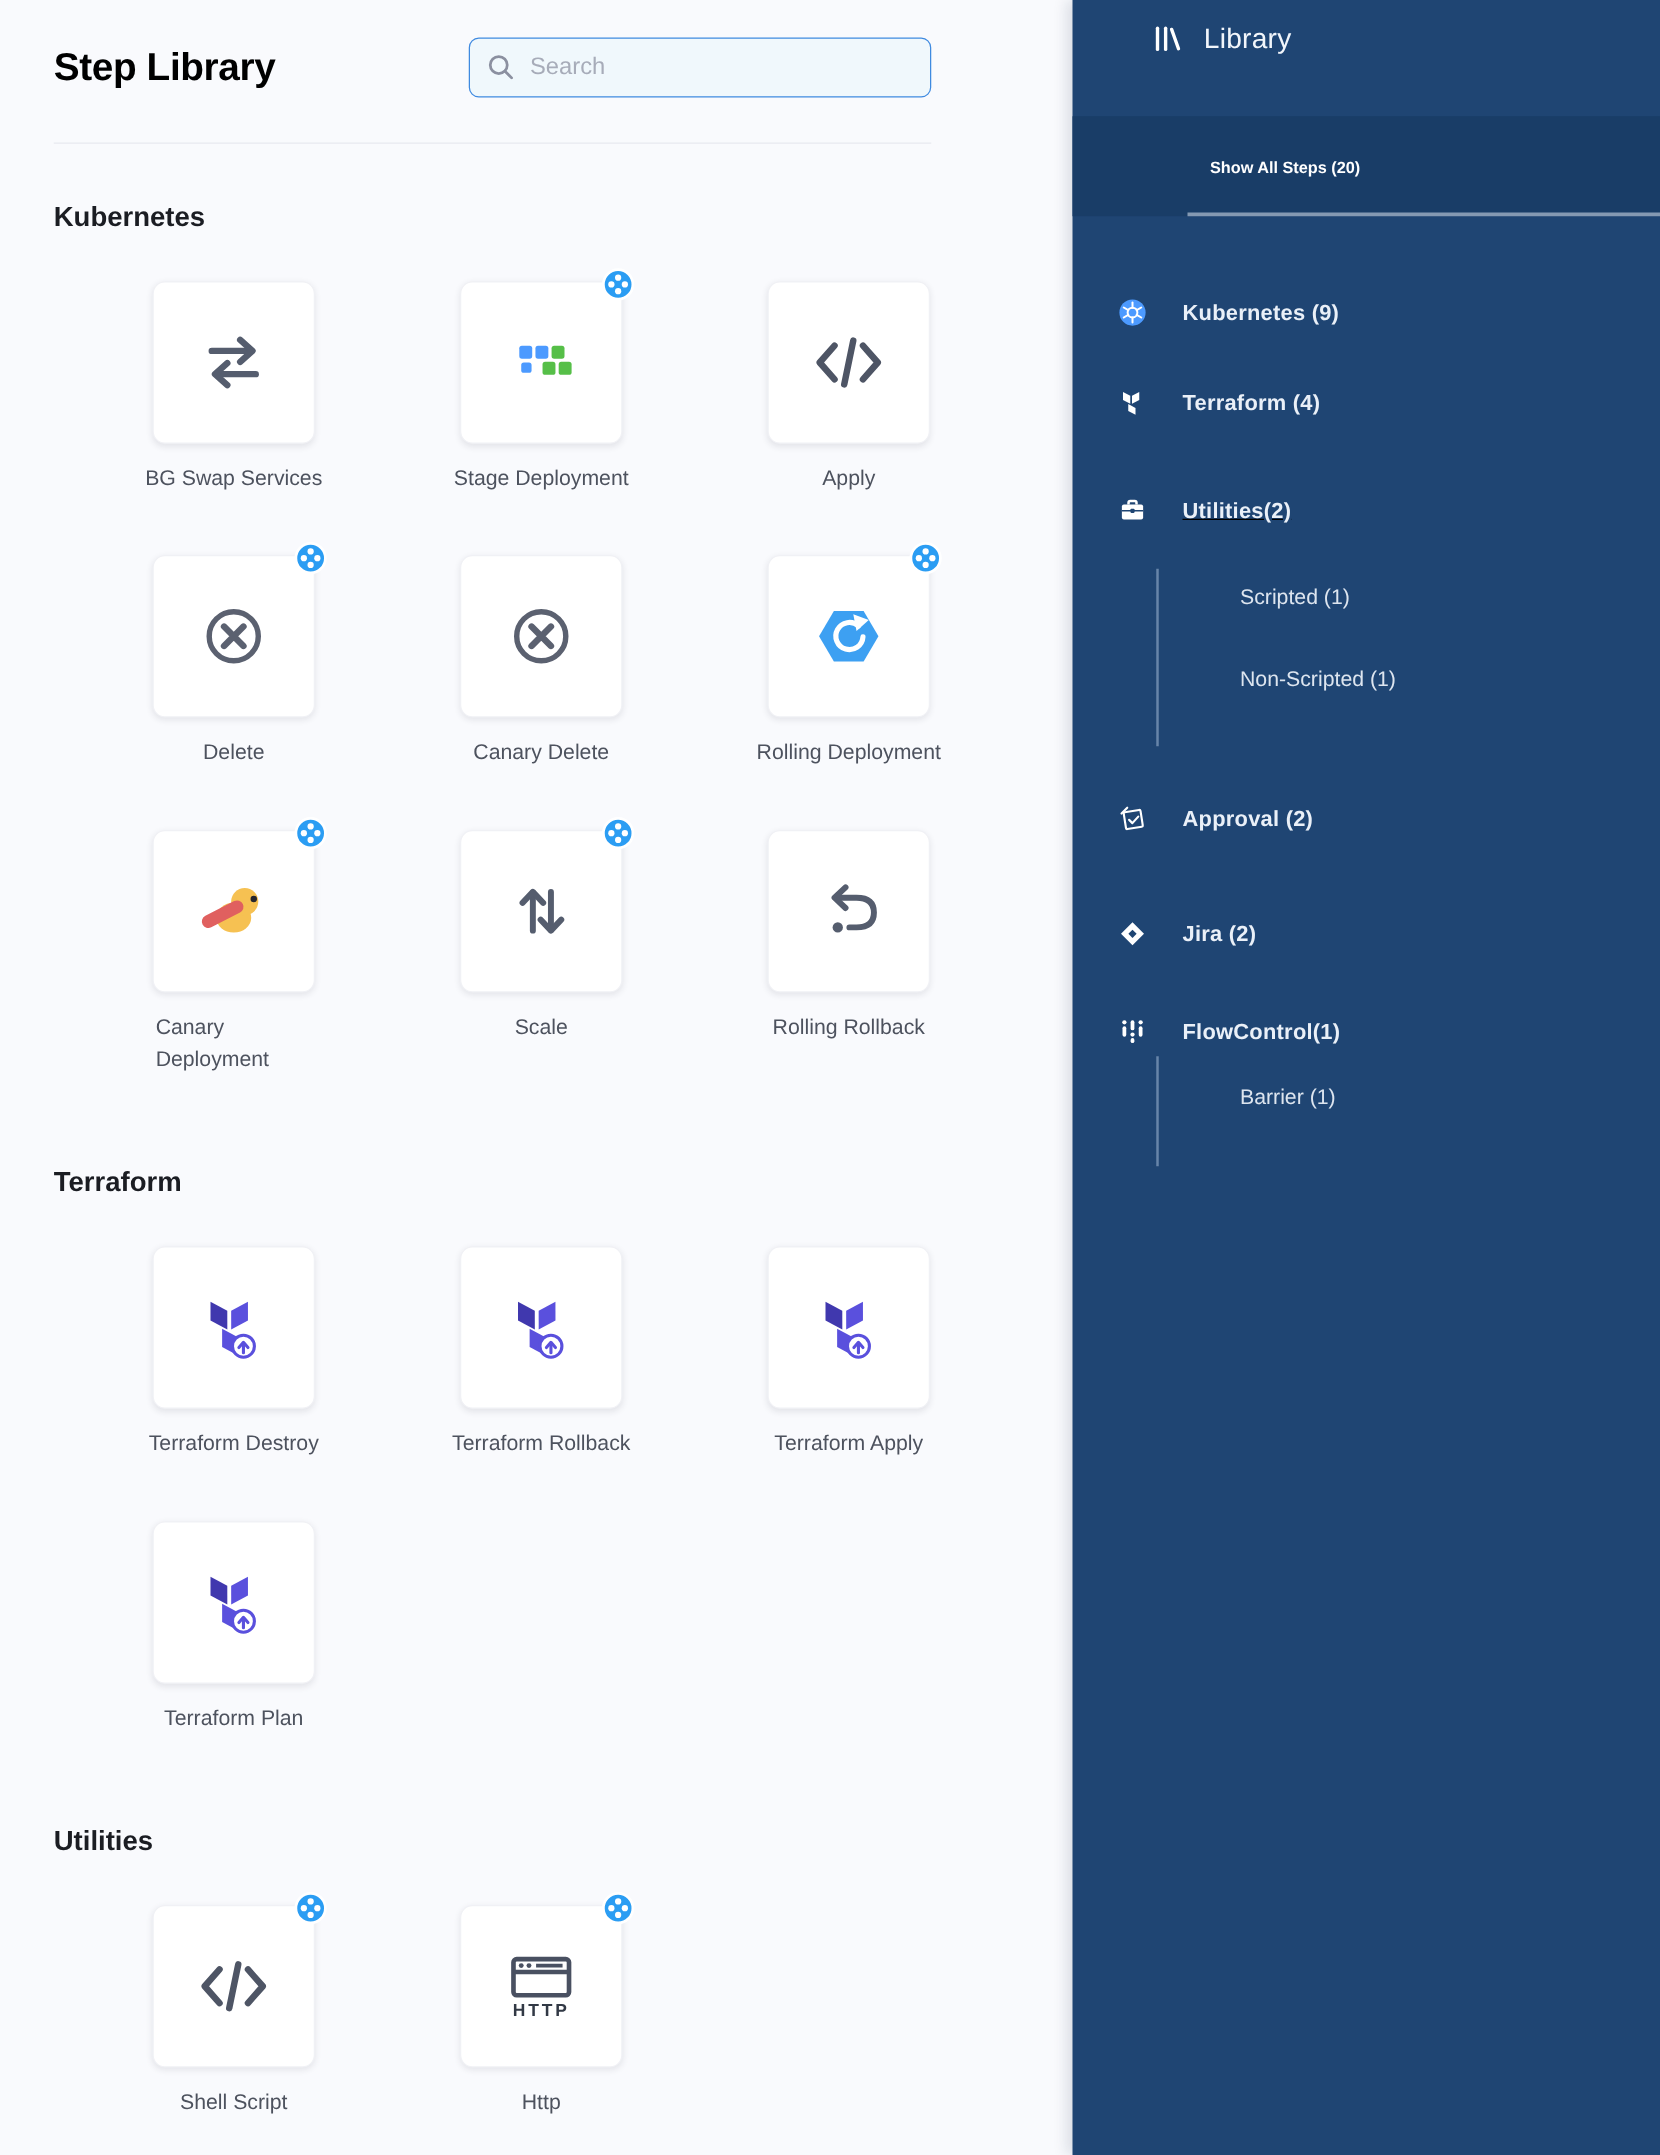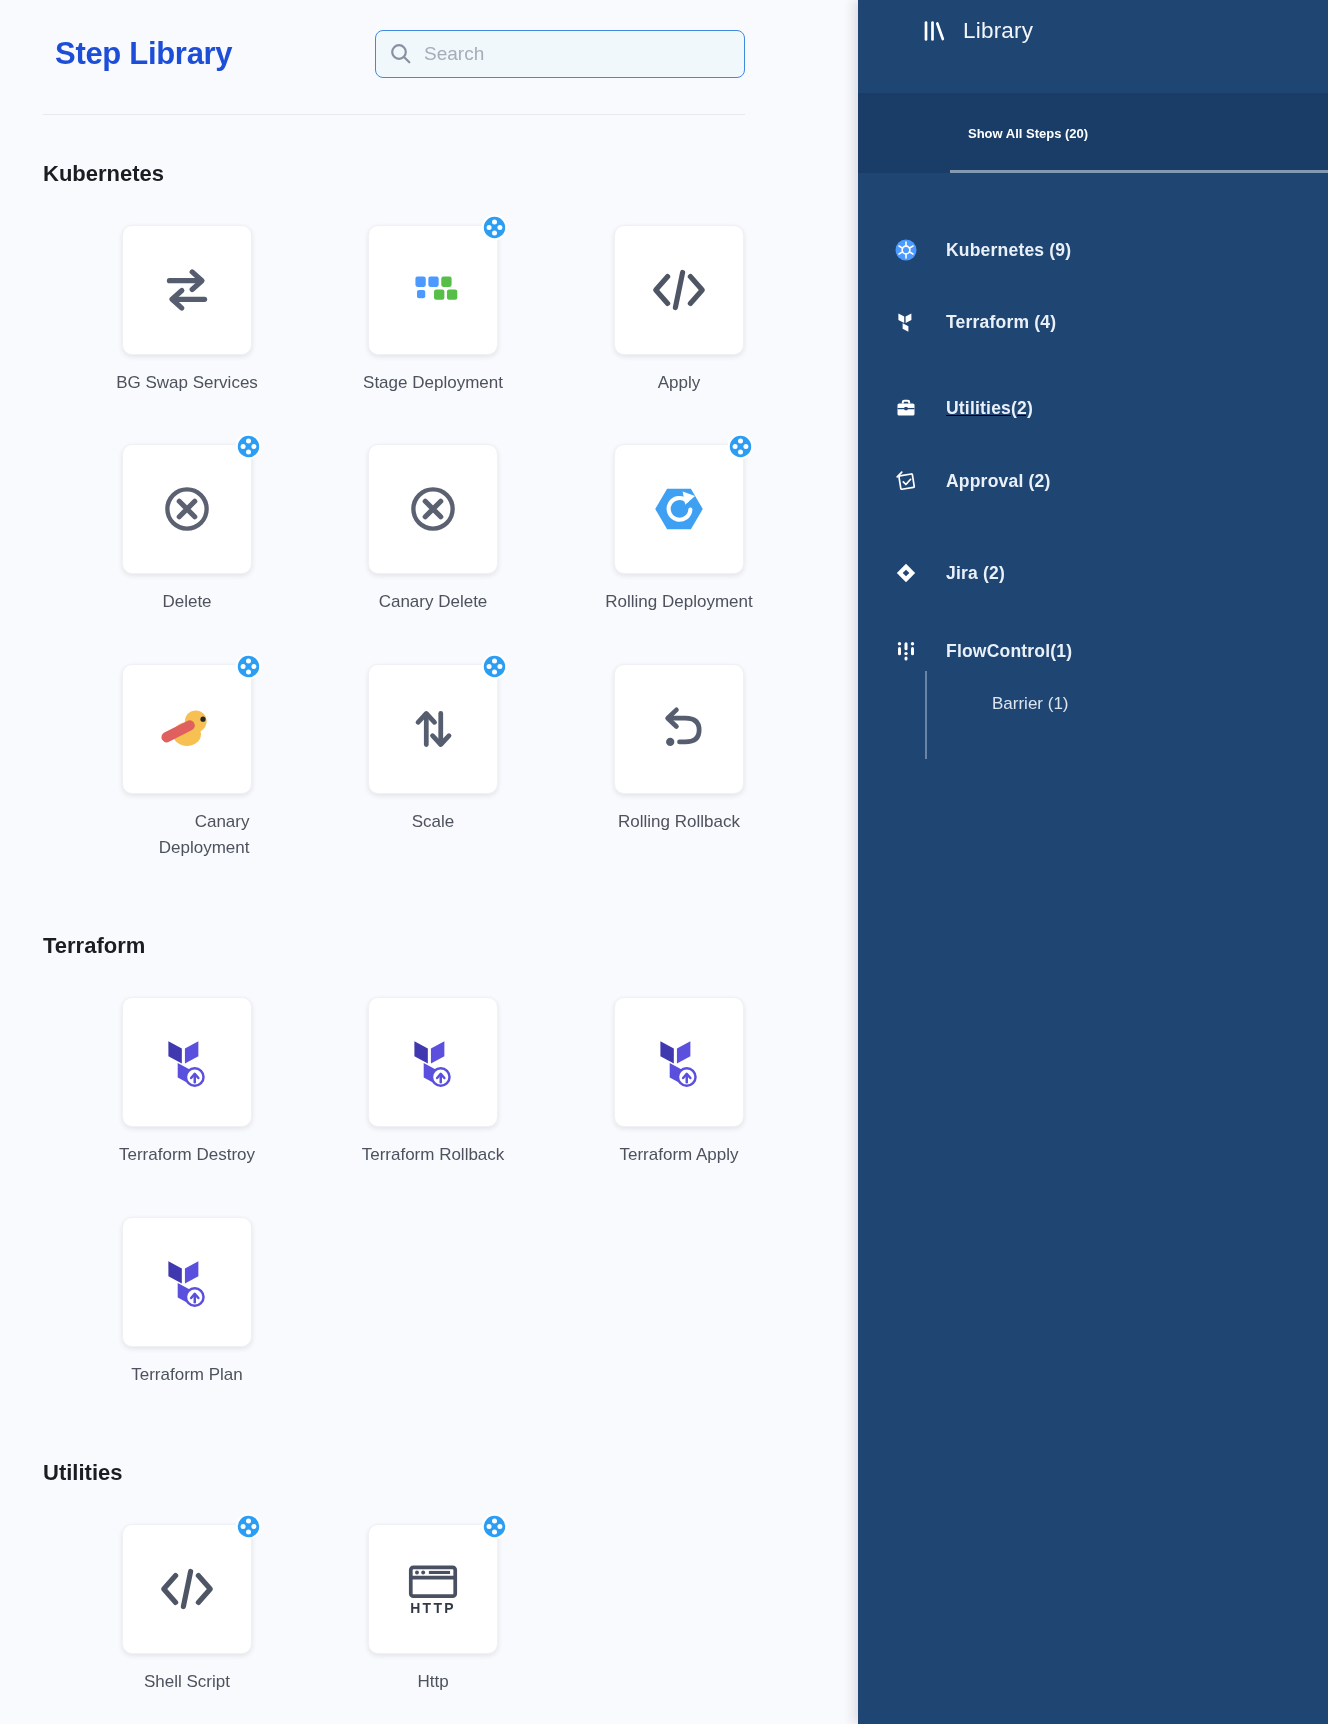--- a/index.html
+++ b/index.html
@@ -3,39 +3,39 @@
 <meta charset="utf-8">
 <style>
   * { box-sizing: border-box; margin: 0; padding: 0; }
   html,body { background:#ffffff; }
   body { font-family: "Liberation Sans", sans-serif; }
   .app { position:relative; width:1328px; height:1724px; display:flex; overflow:hidden; background:#f8fafc; }
 
   
   .left-panel { width:858px; height:100%; background:#f9fafd; padding-left:43px; overflow:hidden; }
   .lp-header { width:702px; margin-top:30px; display:flex; align-items:center; justify-content:space-between; }
-  .page-title { font-size:31px; font-weight:700; color:#1d4ed8; letter-spacing:-0.3px;margin-left:12px; }
+  .page-title { font-size:31px; font-weight:700; color:#000000; letter-spacing:-0.3px; }
   .search-wrap { position:relative; width:370px; height:48px; }
   .search-wrap svg.search-glyph { position:absolute; left:14px; top:12px; }
   .search-input { width:100%; height:100%; border:1.5px solid #3f8ae0; border-radius:8px; background:#f0f8fc;
                   font-family:"Liberation Sans",sans-serif; font-size:19px; color:#2b2f3a; padding:0 14px 0 48px; outline:none; }
   .search-input::placeholder { color:#a7acb9; }
   .lp-divider { width:702px; height:1px; background:#e7e9ef; margin-top:36px; }
 
   .section-heading { font-size:22px; font-weight:700; color:#1b1d23; margin:46px 0 38px 0; }
   .section:first-of-type .section-heading { margin-top:46px; }
   .section + .section .section-heading { margin-top:24px; }
   .grid { display:grid; grid-template-columns:repeat(3, 246px); margin-left:21px; }
   .cell { display:flex; flex-direction:column; align-items:center; margin-bottom:48px; }
   .card { position:relative; width:130px; height:130px; background:#ffffff; border:1px solid #f0f1f5; border-radius:10px;
           box-shadow:0 2px 5px rgba(40,41,61,0.10); display:flex; align-items:center; justify-content:center; cursor:pointer; }
   .step-icon { width:62px; height:62px; }
   .badge { position:absolute; top:-12px; right:-11px; width:27px; height:27px; }
   .badge svg { width:27px; height:27px; display:block; }
-  .step-label { margin-top:15px; font-size:17px; line-height:1.55; color:#4d525e; text-align:right; max-width:235px; }
+  .step-label { margin-top:15px; font-size:17px; line-height:1.55; color:#4d525e; text-align:left; max-width:235px; }
   .step-label.wrap { max-width:125px; }
 
   
   .sidebar { position:relative; flex:1; height:100%; background:var(--sidebar-bg,#1f4573); box-shadow:-5px 0 10px rgba(15,35,65,0.12); }
   .sb-header { height:62px; display:flex; align-items:center; padding-left:64px; }
   .sb-header .lib-icon { width:24px; height:24px; }
   .sb-title { margin-left:17px; font-size:22.5px; font-weight:500; color:#f2f6fb; letter-spacing:0.2px; }
   .tab-strip { position:relative; margin-top:31px; height:80px; background:var(--strip-bg,#193d67); display:flex; align-items:center; }
   .tab-strip::after { content:""; position:absolute; left:92px; right:0; bottom:0; height:3px; background:rgba(230,238,248,0.52); }
   .tab-label { padding-left:110px; font-size:13px; font-weight:700; color:#ffffff; cursor:pointer; }
@@ -413,20 +413,24 @@
           <span class="cat-label">Terraform (4)</span>
         </div>
         <div class="cat-row mt-56">
           <span class="cat-icon">
             <svg class="">
               <use href="#sym-briefcase"></use>
             </svg>
           </span>
           <span class="cat-label">Utilities(2)</span>
         </div>
+        <div class="children">
+          <div class="child-row">Scripted (1)</div>
+          <div class="child-row">Non-Scripted (1)</div>
+        </div>
         <div class="cat-row mt-43">
           <span class="cat-icon">
             <svg class="">
               <use href="#sym-approval"></use>
             </svg>
           </span>
           <span class="cat-label">Approval (2)</span>
         </div>
         <div class="cat-row mt-62">
           <span class="cat-icon">

